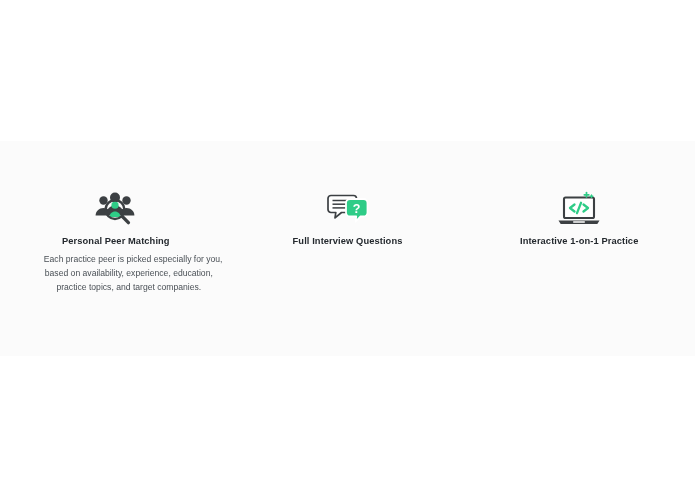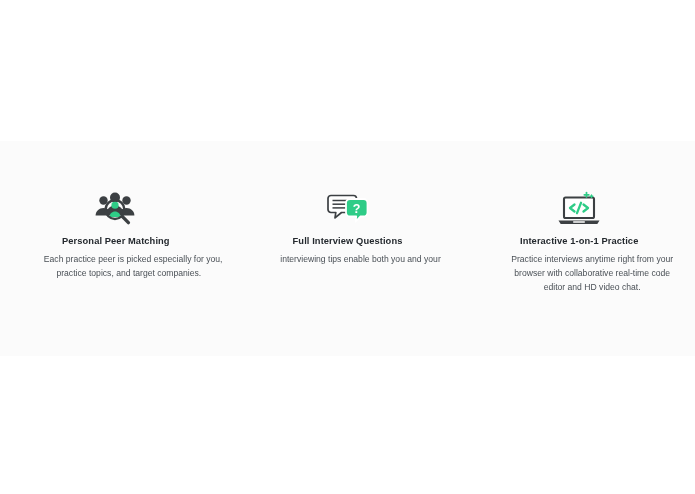--- a/index.html
+++ b/index.html
@@ -106,40 +106,40 @@
             <path d="M16.6 26c0-3 2.4-5.4 5.4-5.4s5.4 2.4 5.4 5.4z" fill="#2ecc87"></path>
 
             <circle cx="22" cy="18.6" r="9.4" fill="none" stroke="#3c4043" stroke-width="2.4"></circle>
 
             <line x1="29.2" y1="25.4" x2="35.4" y2="31.6" stroke="#3c4043" stroke-width="3.4" stroke-linecap="round"></line>
           </svg>
         </div>
         <div class="feature-title">Personal Peer Matching</div>
         <div class="feature-desc">
           <span class="ln">Each practice peer is picked especially for you,</span>
+          <span class="ln">based on availability, experience, education,</span>
           <span class="ln">practice topics, and target companies.</span>
         </div>
       </div>
 
       <div class="feature-col">
         <div class="feature-icon">
           <svg width="44" height="36" viewBox="0 0 44 36" xmlns="http://www.w3.org/2000/svg">
 
             <path d="M5 4.5h22.5a3 3 0 0 1 3 3v11a3 3 0 0 1-3 3h-12l-6.5 5.4.8-5.4H5a3 3 0 0 1-3-3v-11a3 3 0 0 1 3-3z" fill="#ffffff" stroke="#3c4043" stroke-width="1.7" stroke-linejoin="round"></path>
             <line x1="6.5" y1="9.5" x2="25.5" y2="9.5" stroke="#3c4043" stroke-width="1.5"></line>
             <line x1="6.5" y1="13.2" x2="22" y2="13.2" stroke="#3c4043" stroke-width="1.5"></line>
             <line x1="6.5" y1="16.9" x2="24" y2="16.9" stroke="#3c4043" stroke-width="1.5"></line>
 
             <path d="M24 8h13.5a4 4 0 0 1 4 4v9.5a4 4 0 0 1-4 4h-3.2l-4.6 5 .5-5H24a4 4 0 0 1-4-4V12a4 4 0 0 1 4-4z" fill="#2ecc87" stroke="#ffffff" stroke-width="1.8" stroke-linejoin="round"></path>
             <text x="30.6" y="21.6" font-family="Liberation Sans, sans-serif" font-size="12.5" font-weight="bold" fill="#ffffff" text-anchor="middle">?</text>
           </svg>
         </div>
         <div class="feature-title">Full Interview Questions</div>
         <div class="feature-desc">
-          <span class="ln">interviewing tips enable both you and your</span>
         </div>
       </div>
 
       <div class="feature-col">
         <div class="feature-icon">
           <svg width="48" height="36" viewBox="0 0 48 36" xmlns="http://www.w3.org/2000/svg">
 
             <rect x="9" y="6.5" width="30" height="20.5" rx="1.6" fill="#ffffff" stroke="#3c4043" stroke-width="2.1"></rect>
 
             <path d="M3.5 29.5h41l-2.2 3.4H5.7z" fill="#3c4043"></path>
@@ -149,25 +149,20 @@
             <polyline points="28.5,13.5 33,17 28.5,20.5" fill="none" stroke="#2ecc87" stroke-width="2.3" stroke-linecap="round" stroke-linejoin="round"></polyline>
             <line x1="26" y1="11.8" x2="22" y2="22.2" stroke="#2ecc87" stroke-width="2.3" stroke-linecap="round"></line>
 
             <line x1="31.5" y1="1.5" x2="31.5" y2="6" stroke="#2ecc87" stroke-width="1.7" stroke-linecap="round"></line>
             <line x1="29.3" y1="3.8" x2="33.8" y2="3.8" stroke="#2ecc87" stroke-width="1.7" stroke-linecap="round"></line>
             <line x1="36.5" y1="4" x2="36.5" y2="6.5" stroke="#2ecc87" stroke-width="1.4" stroke-linecap="round"></line>
             <line x1="35.2" y1="5.2" x2="37.8" y2="5.2" stroke="#2ecc87" stroke-width="1.4" stroke-linecap="round"></line>
           </svg>
         </div>
         <div class="feature-title">Interactive 1-on-1 Practice</div>
-        <div class="feature-desc">
-          <span class="ln">Practice interviews anytime right from your</span>
-          <span class="ln">browser with collaborative real-time code</span>
-          <span class="ln">editor and HD video chat.</span>
-        </div>
       </div>
 
     </div>
   </div>
 
   <div class="bottom-spacer"></div>
 
 </div>
 
 </body></html>

